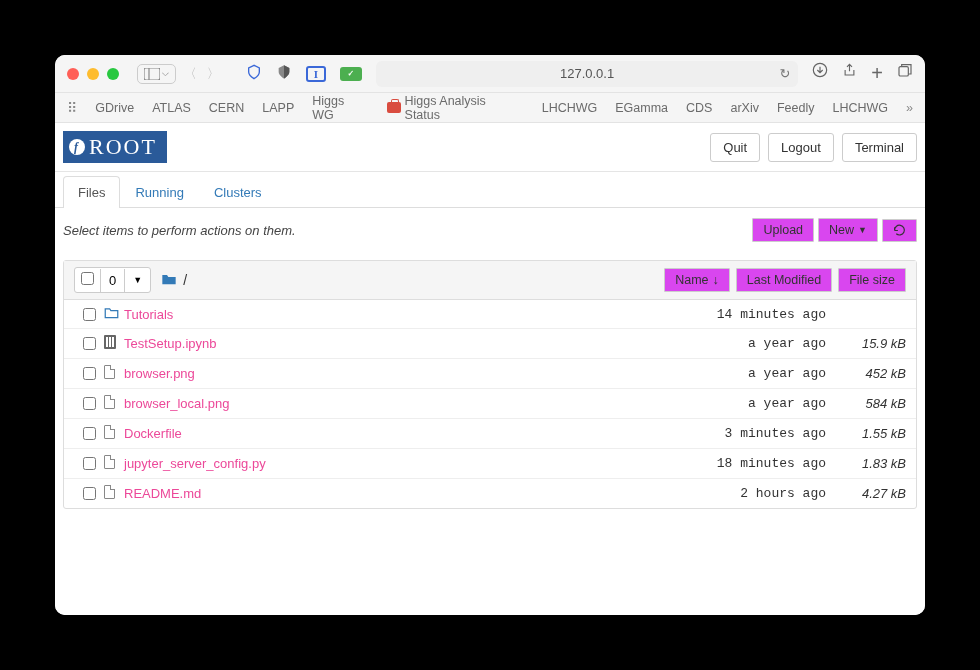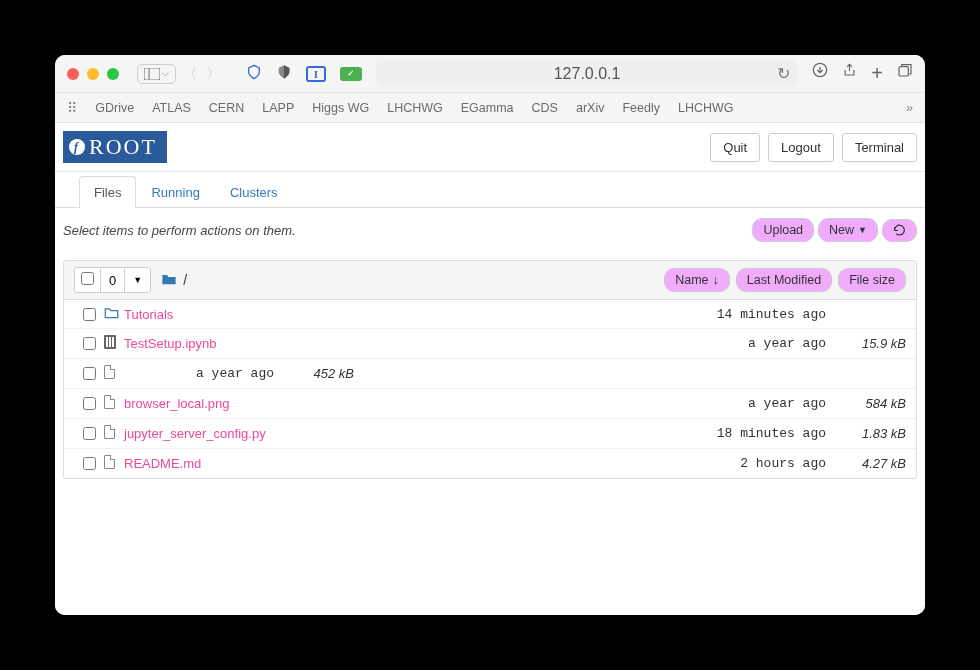--- a/index.html
+++ b/index.html
@@ -46,21 +46,21 @@
     .ext-green { width:22px; height:14px; background:#4caf50; border-radius:3px; display:flex; align-items:center; justify-content:center; color:#fff; font-size:8px; font-weight:bold;}
     .urlbar {
       flex: 1;
       background: #efefef;
       border-radius: 6px;
       height: 26px;
       display: flex;
       align-items: center;
       justify-content: center;
       color: #555;
-      font-size: 16px;
+      font-size: 13px;
       position: relative;
       margin: 0 6px;
     }
     .reload { position:absolute; right:8px; color:#777; }
     .right-icons { display:flex; gap:14px; color:#666; }
     .bookmarks {
       height: 30px;
       background: #f5f5f5;
       border-bottom: 1px solid #e3e3e3;
       display: flex;
@@ -103,21 +103,21 @@
       border: 1px solid #ccc;
       background: #fff;
       padding: 6px 12px;
       border-radius: 3px;
       font-size: 13px;
       color: #333;
       cursor: pointer;
     }
     .tabs {
       display: flex;
-      padding: 0 24px;
+      padding: 0 8px;
       border-bottom: 1px solid #ddd;
       margin-top: 4px;
     }
     .tab {
       padding: 8px 14px;
       font-size: 13px;
       color: #337ab7;
       cursor: pointer;
       border: 1px solid transparent;
       border-bottom: none;
@@ -131,23 +131,23 @@
     }
     .actions-row {
       display: flex;
       align-items: center;
       padding: 10px 8px;
     }
     .hint { color: #444; font-size: 13px; font-style: italic; }
     .right-controls { margin-left:auto; display:flex; gap:4px; align-items:center; }
     .btn-sm {
       border: 1px solid #ccc;
-      background: #f0abfc;
+      background: #d946ef;
       padding: 4px 10px;
-      border-radius: 10px;
+      border-radius: 1px;
       font-size: 12.5px;
       color: #333;
       cursor: pointer;
       display:flex;
       align-items:center;
       gap:4px;
     }
     .caret-down { font-size:9px; }
     .refresh-icon svg { width:13px; height:13px; }
     .file-panel {
@@ -250,20 +250,24 @@
     </div>
   </div>
 
   <div class="bookmarks">
     <span class="bm-grid">⠿</span>
     <span class="bm-item">GDrive</span>
     <span class="bm-item">ATLAS</span>
     <span class="bm-item">CERN</span>
     <span class="bm-item">LAPP</span>
     <span class="bm-item">Higgs WG</span>
+    <span class="bm-item">
+        <span class="bm-suitcase"></span>
+        <span>Higgs Analysis Status</span>
+      </span>
     <span class="bm-item">LHCHWG</span>
     <span class="bm-item">EGamma</span>
     <span class="bm-item">CDS</span>
     <span class="bm-item">arXiv</span>
     <span class="bm-item">Feedly</span>
     <span class="bm-item">LHCHWG</span>
     <span class="bm-more">»</span>
   </div>
 
   <div class="content">
@@ -343,37 +347,47 @@
             <span class="ficon "><span class="nb-icon"></span></span>
             <span class="fname">TestSetup.ipynb</span>
             <span class="fmod">a year ago</span>
             <span class="fsize">15.9 kB</span>
           </div>
           <div class="file-row">
             <span class="chk">
               <input type="checkbox" style="">
             </span>
             <span class="ficon "><span class="doc-icon"></span></span>
+            <span class="fname">browser.png</span>
             <span class="fmod">a year ago</span>
             <span class="fsize">452 kB</span>
           </div>
           <div class="file-row">
             <span class="chk">
               <input type="checkbox" style="">
             </span>
             <span class="ficon "><span class="doc-icon"></span></span>
             <span class="fname">browser_local.png</span>
             <span class="fmod">a year ago</span>
             <span class="fsize">584 kB</span>
           </div>
           <div class="file-row">
             <span class="chk">
               <input type="checkbox" style="">
             </span>
             <span class="ficon "><span class="doc-icon"></span></span>
+            <span class="fname">Dockerfile</span>
+            <span class="fmod">3 minutes ago</span>
+            <span class="fsize">1.55 kB</span>
+          </div>
+          <div class="file-row">
+            <span class="chk">
+              <input type="checkbox" style="">
+            </span>
+            <span class="ficon "><span class="doc-icon"></span></span>
             <span class="fname">jupyter_server_config.py</span>
             <span class="fmod">18 minutes ago</span>
             <span class="fsize">1.83 kB</span>
           </div>
           <div class="file-row">
             <span class="chk">
               <input type="checkbox" style="">
             </span>
             <span class="ficon "><span class="doc-icon"></span></span>
             <span class="fname">README.md</span>

